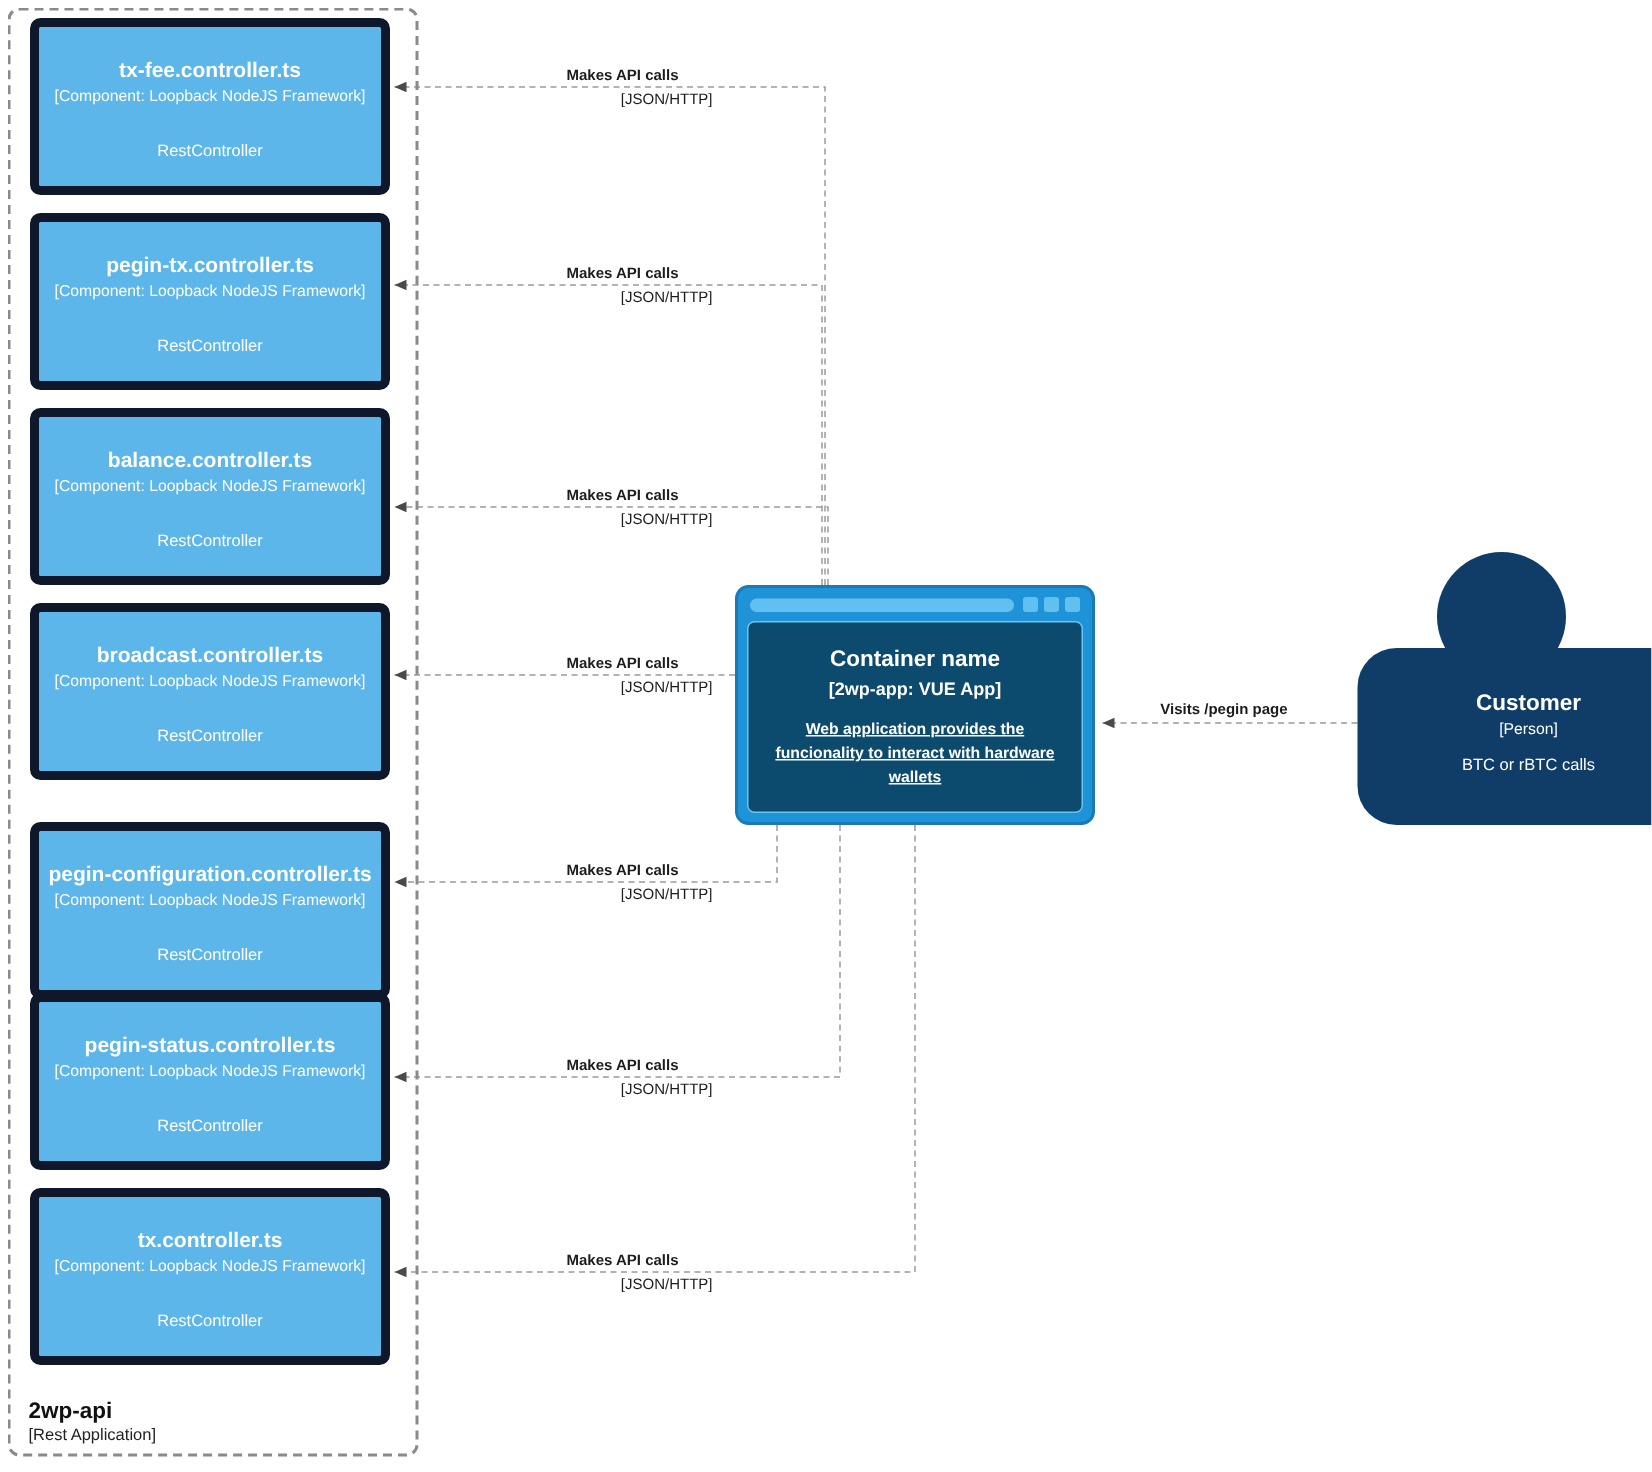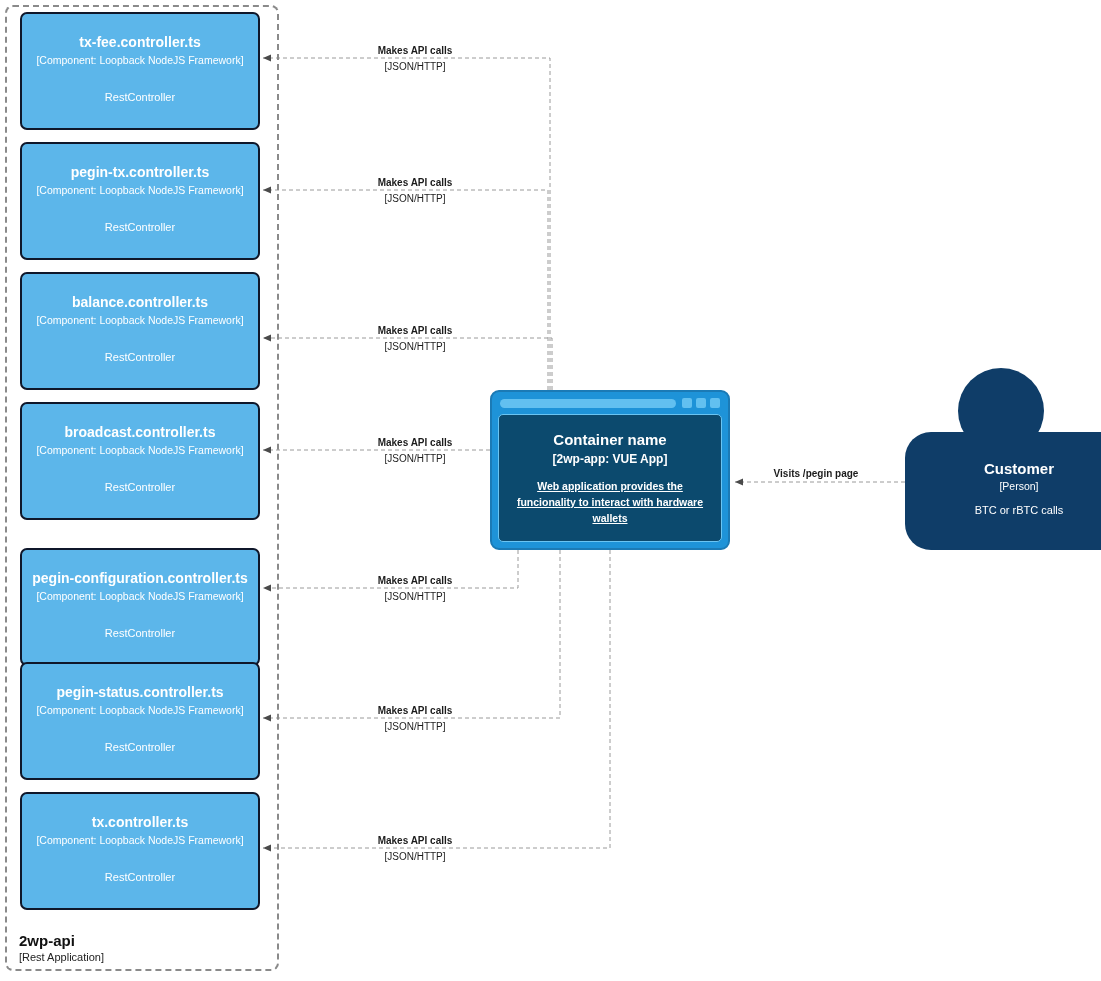--- a/index.html
+++ b/index.html
@@ -7,21 +7,21 @@
 
   
   .boundary { position:absolute; left:5px; top:5px; width:274px; height:966px;
               border:2px dashed #8a8a8a; border-radius:8px; box-sizing:border-box; }
   .boundary-label { position:absolute; left:12px; bottom:6px; }
   .b-name { font-size:15px; font-weight:bold; color:#111; }
   .b-type { font-size:11px; color:#222; margin-top:2px; }
 
   
   .component { position:absolute; left:20px; width:240px; height:118px;
-               background:#5cb6ea; border:2px solid #0f172a; border-radius:7px;
+               background:#5cb6ea; border:6px solid #0f172a; border-radius:7px;
                box-sizing:border-box; color:#fff; text-align:center; padding:20px 4px 0; }
   .c-title { font-size:14px; font-weight:bold; line-height:17px; }
   .c-sub   { font-size:10.5px; margin-top:3px; line-height:13px; }
   .c-body  { font-size:11px; margin-top:24px; }
 
   
   .browser { position:absolute; left:490px; top:390px; width:240px; height:160px;
              background:#1e93d8; border:2px solid #1b7ab5; border-radius:9px; box-sizing:border-box; }
   .browser-bar { position:absolute; left:8px; top:7px; width:176px; height:9px;
                  border-radius:5px; background:#62c0f0; }
@@ -43,21 +43,21 @@
   .p-title { font-size:15px; font-weight:bold; }
   .p-sub   { font-size:10.5px; margin-top:3px; }
   .p-desc  { font-size:11px; margin-top:12px; }
 
   
   .connectors { position:absolute; left:0; top:0; pointer-events:none; }
 
   
   .edge-label { position:absolute; width:120px; text-align:center; color:#1c1c1c; }
   .el-main { font-size:10px; font-weight:bold; line-height:12px; }
-  .el-tech { font-size:10px; margin-top:4px; line-height:11px; }
+  .el-tech { font-size:10px; margin-top:4px; line-height:11px;text-align:right; }
   .visit-label { position:absolute; left:758px; top:468px; width:116px; text-align:center;
                  font-size:10px; font-weight:bold; color:#1c1c1c; }
 </style>
 </head>
 <body>
 
 <div class="canvas">
 
   <svg class="connectors" width="1101" height="981">
     <defs>

